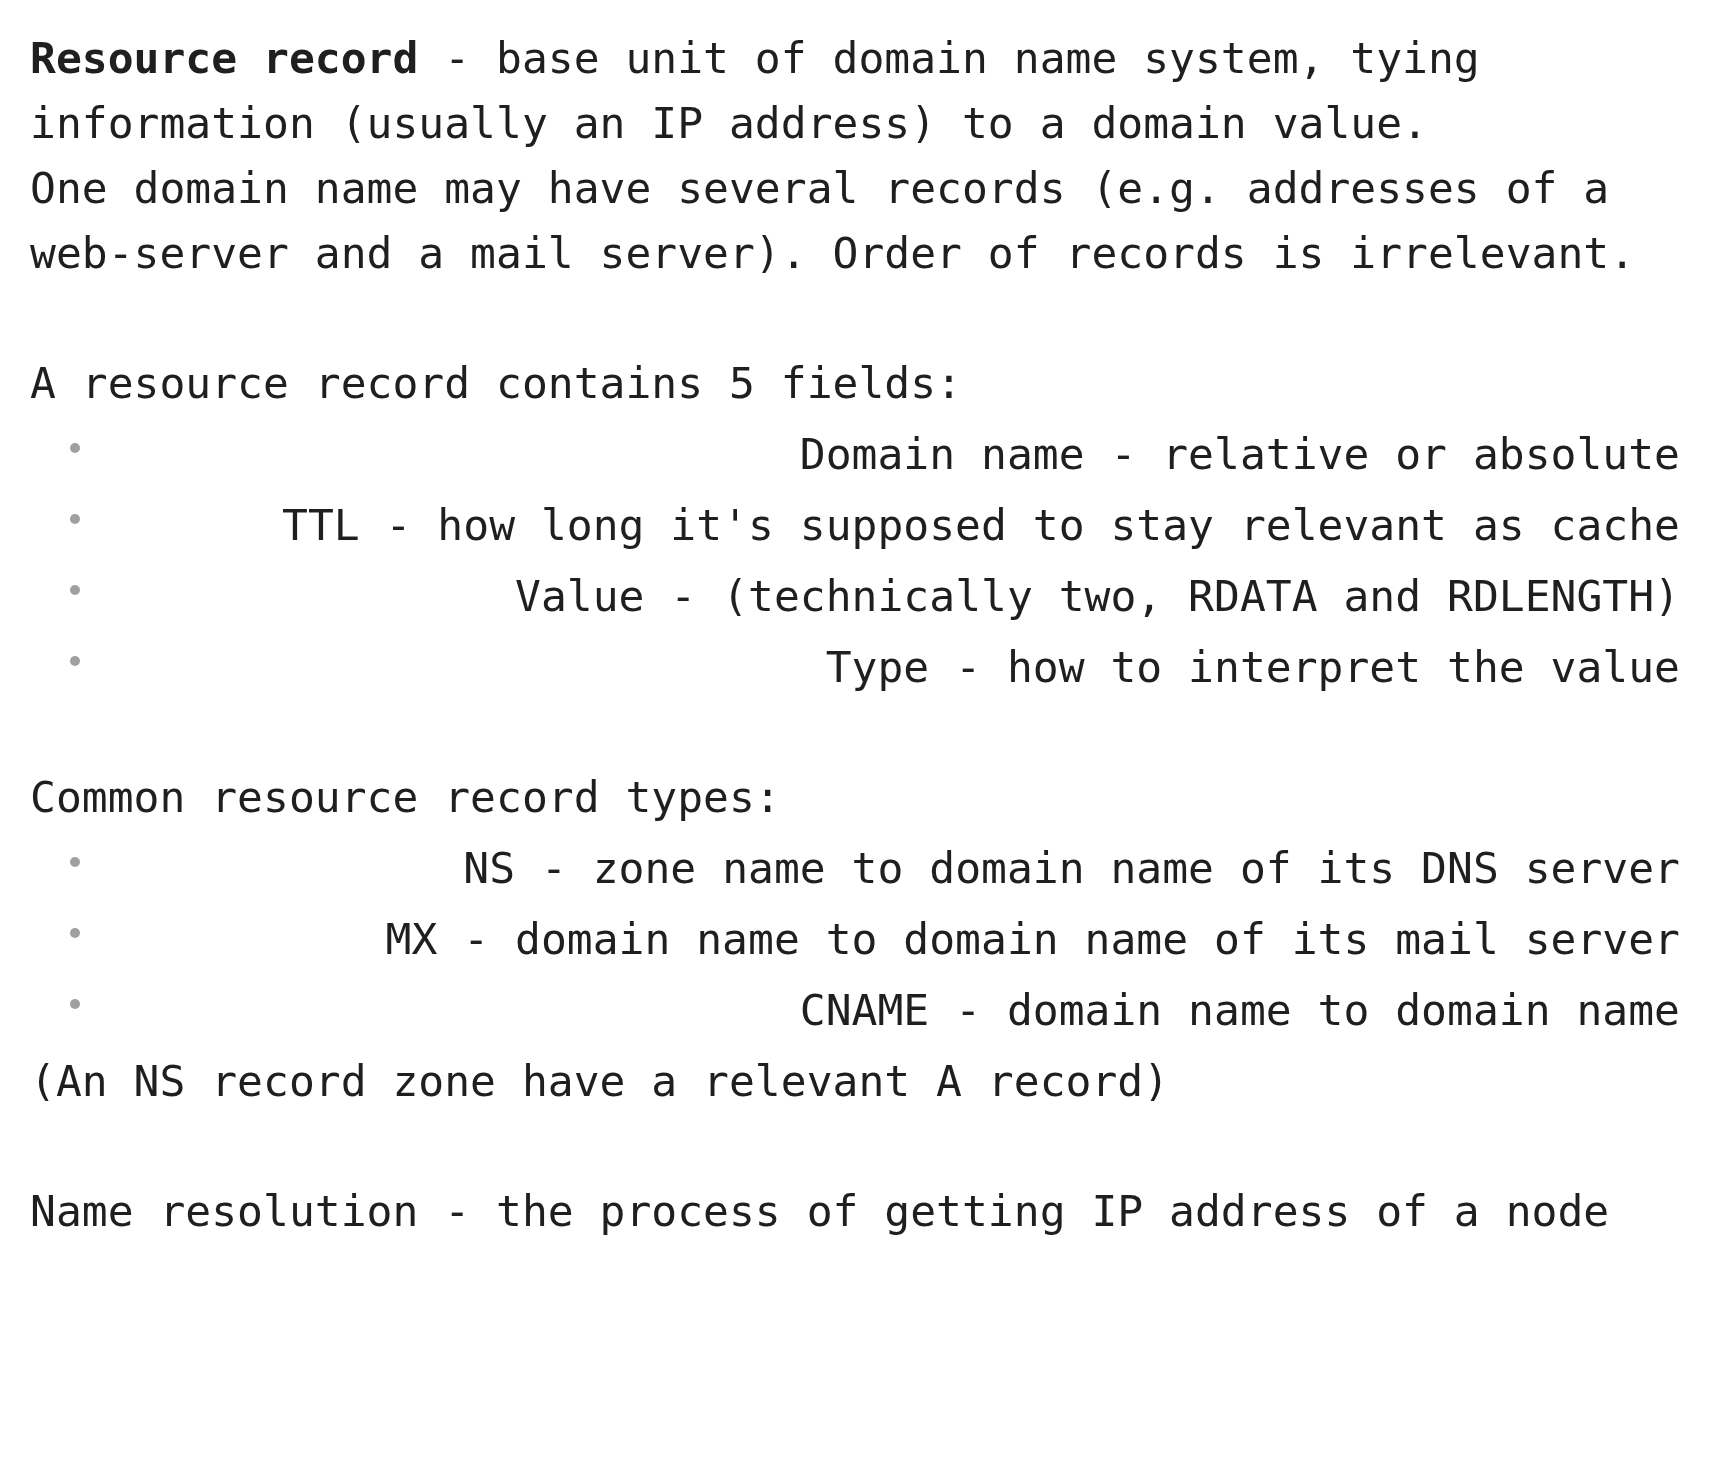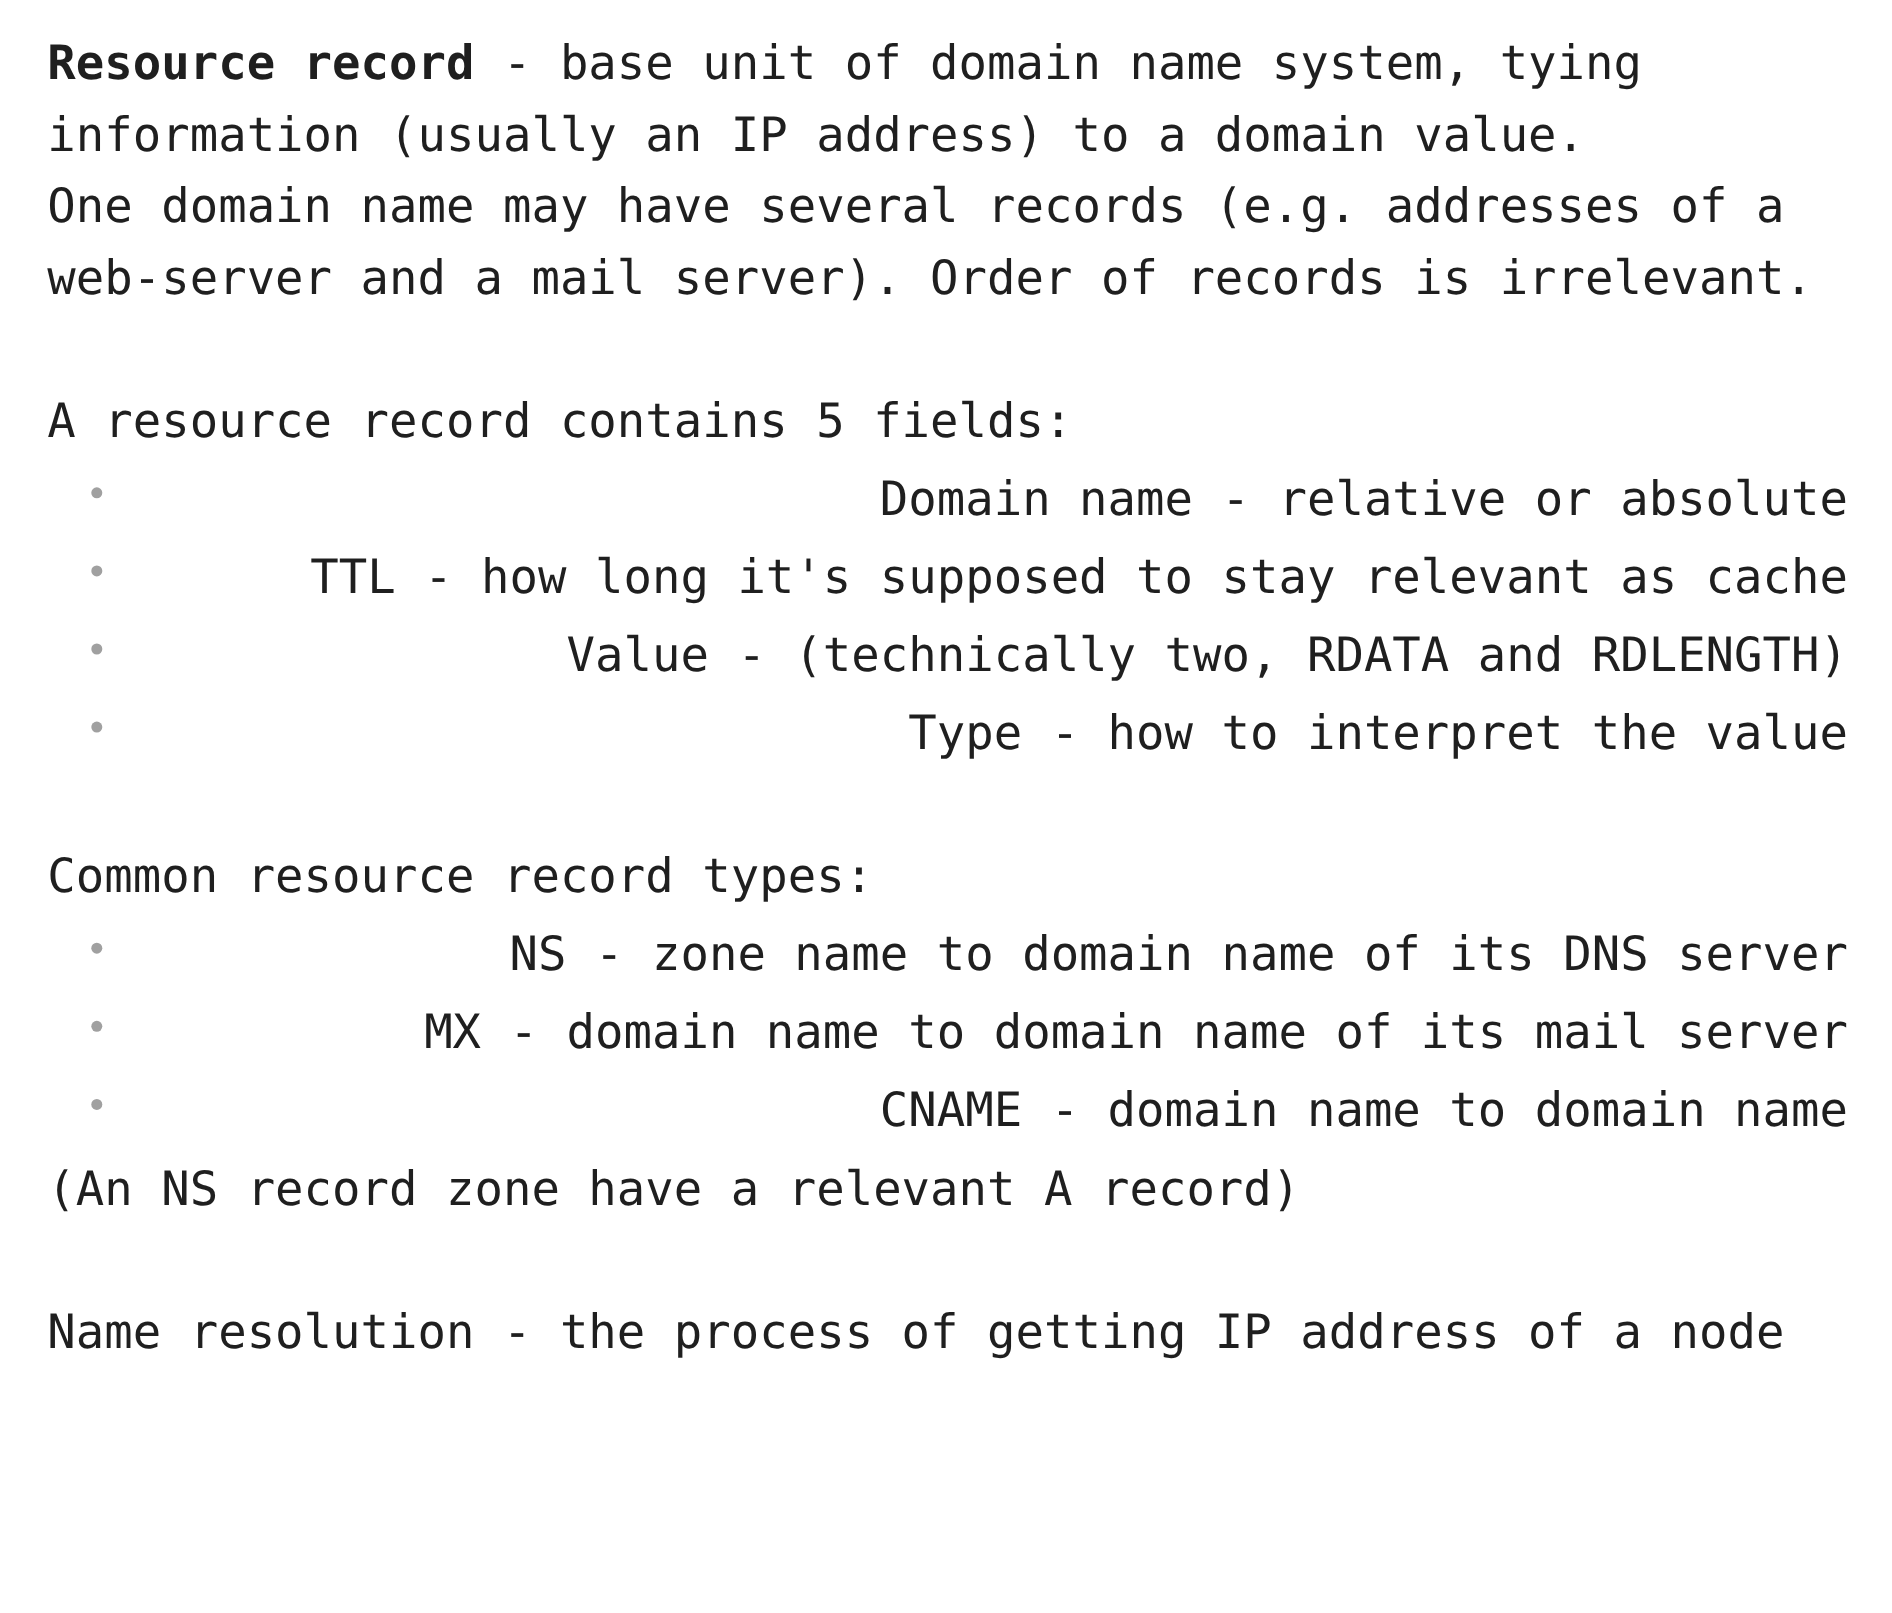--- a/index.html
+++ b/index.html
@@ -9,21 +9,21 @@
   }
   * { box-sizing: border-box; }
   html, body {
     margin: 0;
     padding: 0;
     background: var(--bg-color);
   }
   .page {
     width: 1720px;
     height: 1248px;
-    padding: 26px 40px 0 43px;
+    padding: 26px 40px 0 30px;
     background: var(--bg-color);
     font-family: "DejaVu Sans Mono", "Liberation Mono", monospace;
     font-size: 43px;
     line-height: 65px;
     color: var(--text-color);
     overflow: hidden;
   }
   .block + .block { margin-top: 65px; }
   .line { white-space: pre; }
   .term { font-weight: bold; }

